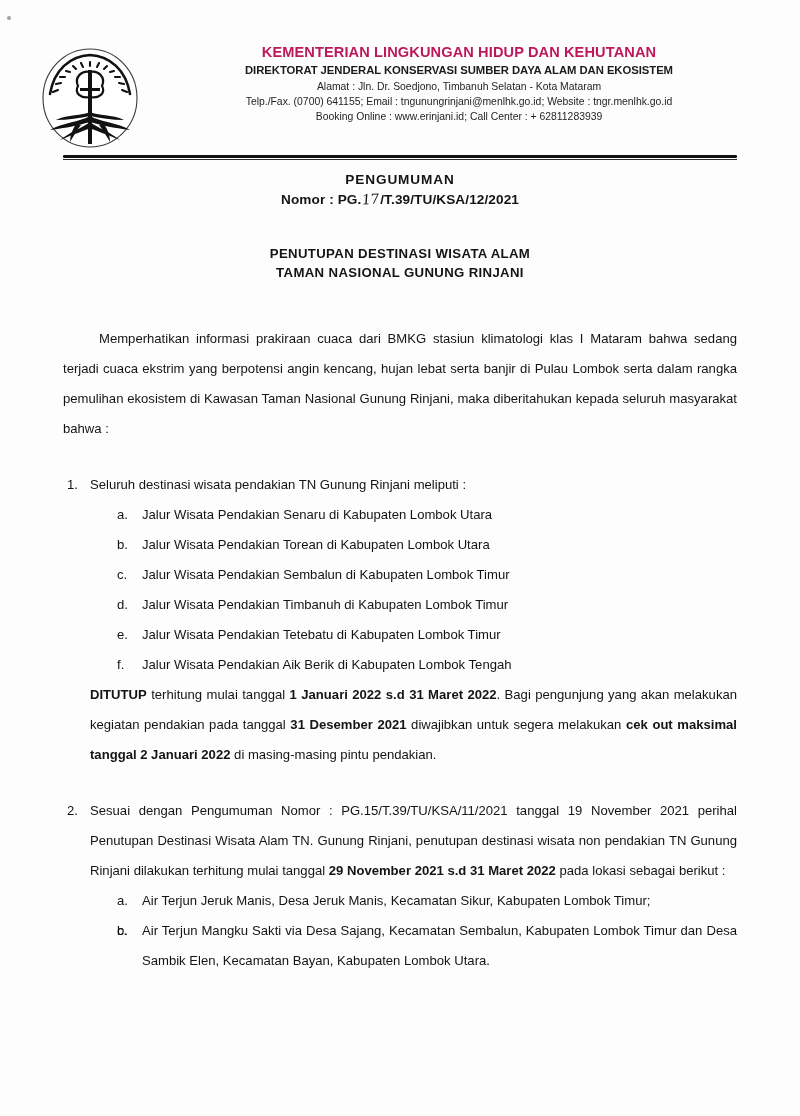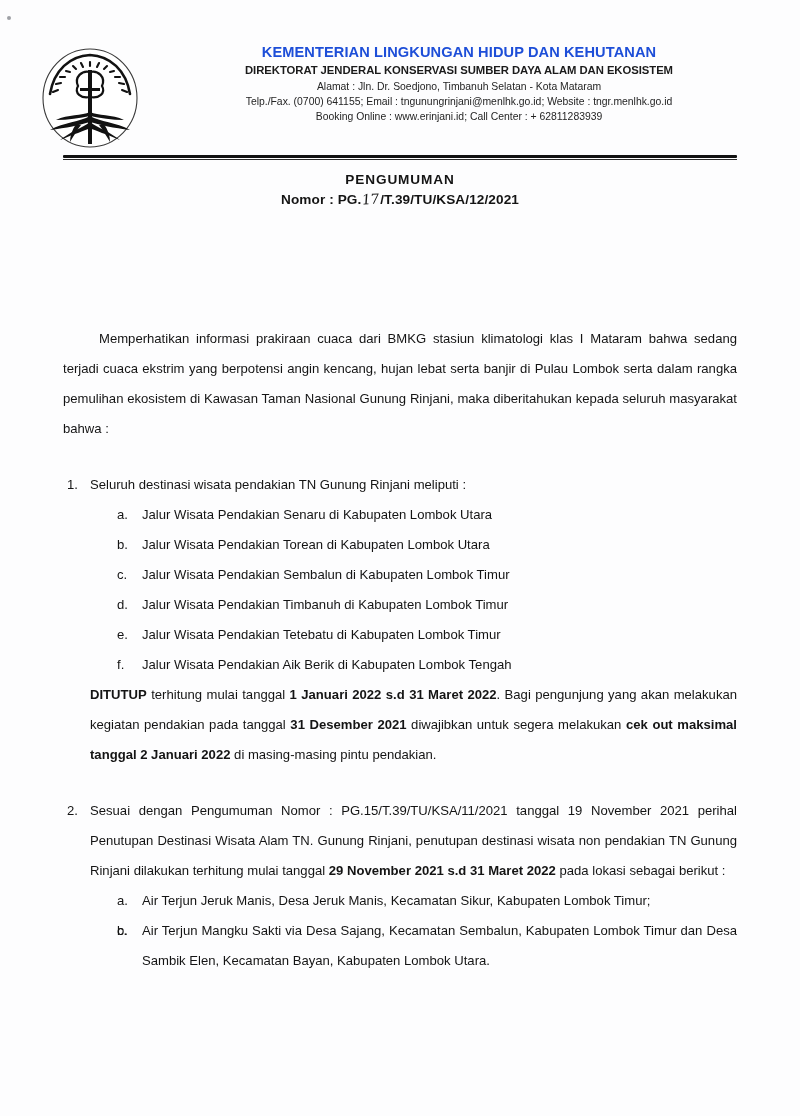--- a/index.html
+++ b/index.html
@@ -59,21 +59,21 @@
   .org-block {
     flex: 1 1 auto;
     text-align: center;
     padding-right: 62px;
   }
   .org-line1 {
     font-size: 14.6px;
     font-weight: bold;
     letter-spacing: .1px;
     line-height: 1.22;
-    color: #1d4ed8;
+    color: #be185d;
   }
   .org-line2 {
     font-size: 11.3px;
     font-weight: bold;
     letter-spacing: -.05px;
     line-height: 1.3;
     margin-top: 1px;
     color: #1b1b1b;
   }
   .org-line3 {
@@ -299,20 +299,24 @@
     <div class="thin"></div>
   </div>
 
   <div class="title-block">
     <div class="doc-title">PENGUMUMAN</div>
     <div class="doc-number">
       <span>Nomor : PG.</span><span class="handwritten">17</span><span>/T.39/TU/KSA/12/2021</span>
     </div>
   </div>
 
+  <div class="subject-block">
+    <div>PENUTUPAN DESTINASI WISATA ALAM</div>
+    <div>TAMAN NASIONAL GUNUNG RINJANI</div>
+  </div>
 
   <div class="body-area">
 
     <p class="para intro">Memperhatikan informasi prakiraan cuaca dari BMKG stasiun klimatologi klas I Mataram bahwa sedang terjadi cuaca ekstrim yang berpotensi angin kencang, hujan lebat serta banjir di Pulau Lombok serta dalam rangka pemulihan ekosistem di Kawasan Taman Nasional Gunung Rinjani, maka diberitahukan kepada seluruh masyarakat  bahwa :</p>
 
     <ul class="num-list">
 
       <li class="num-item">
         <span class="num-marker">1.</span>
         <div class="item-head">Seluruh destinasi wisata pendakian TN Gunung Rinjani meliputi :</div>

